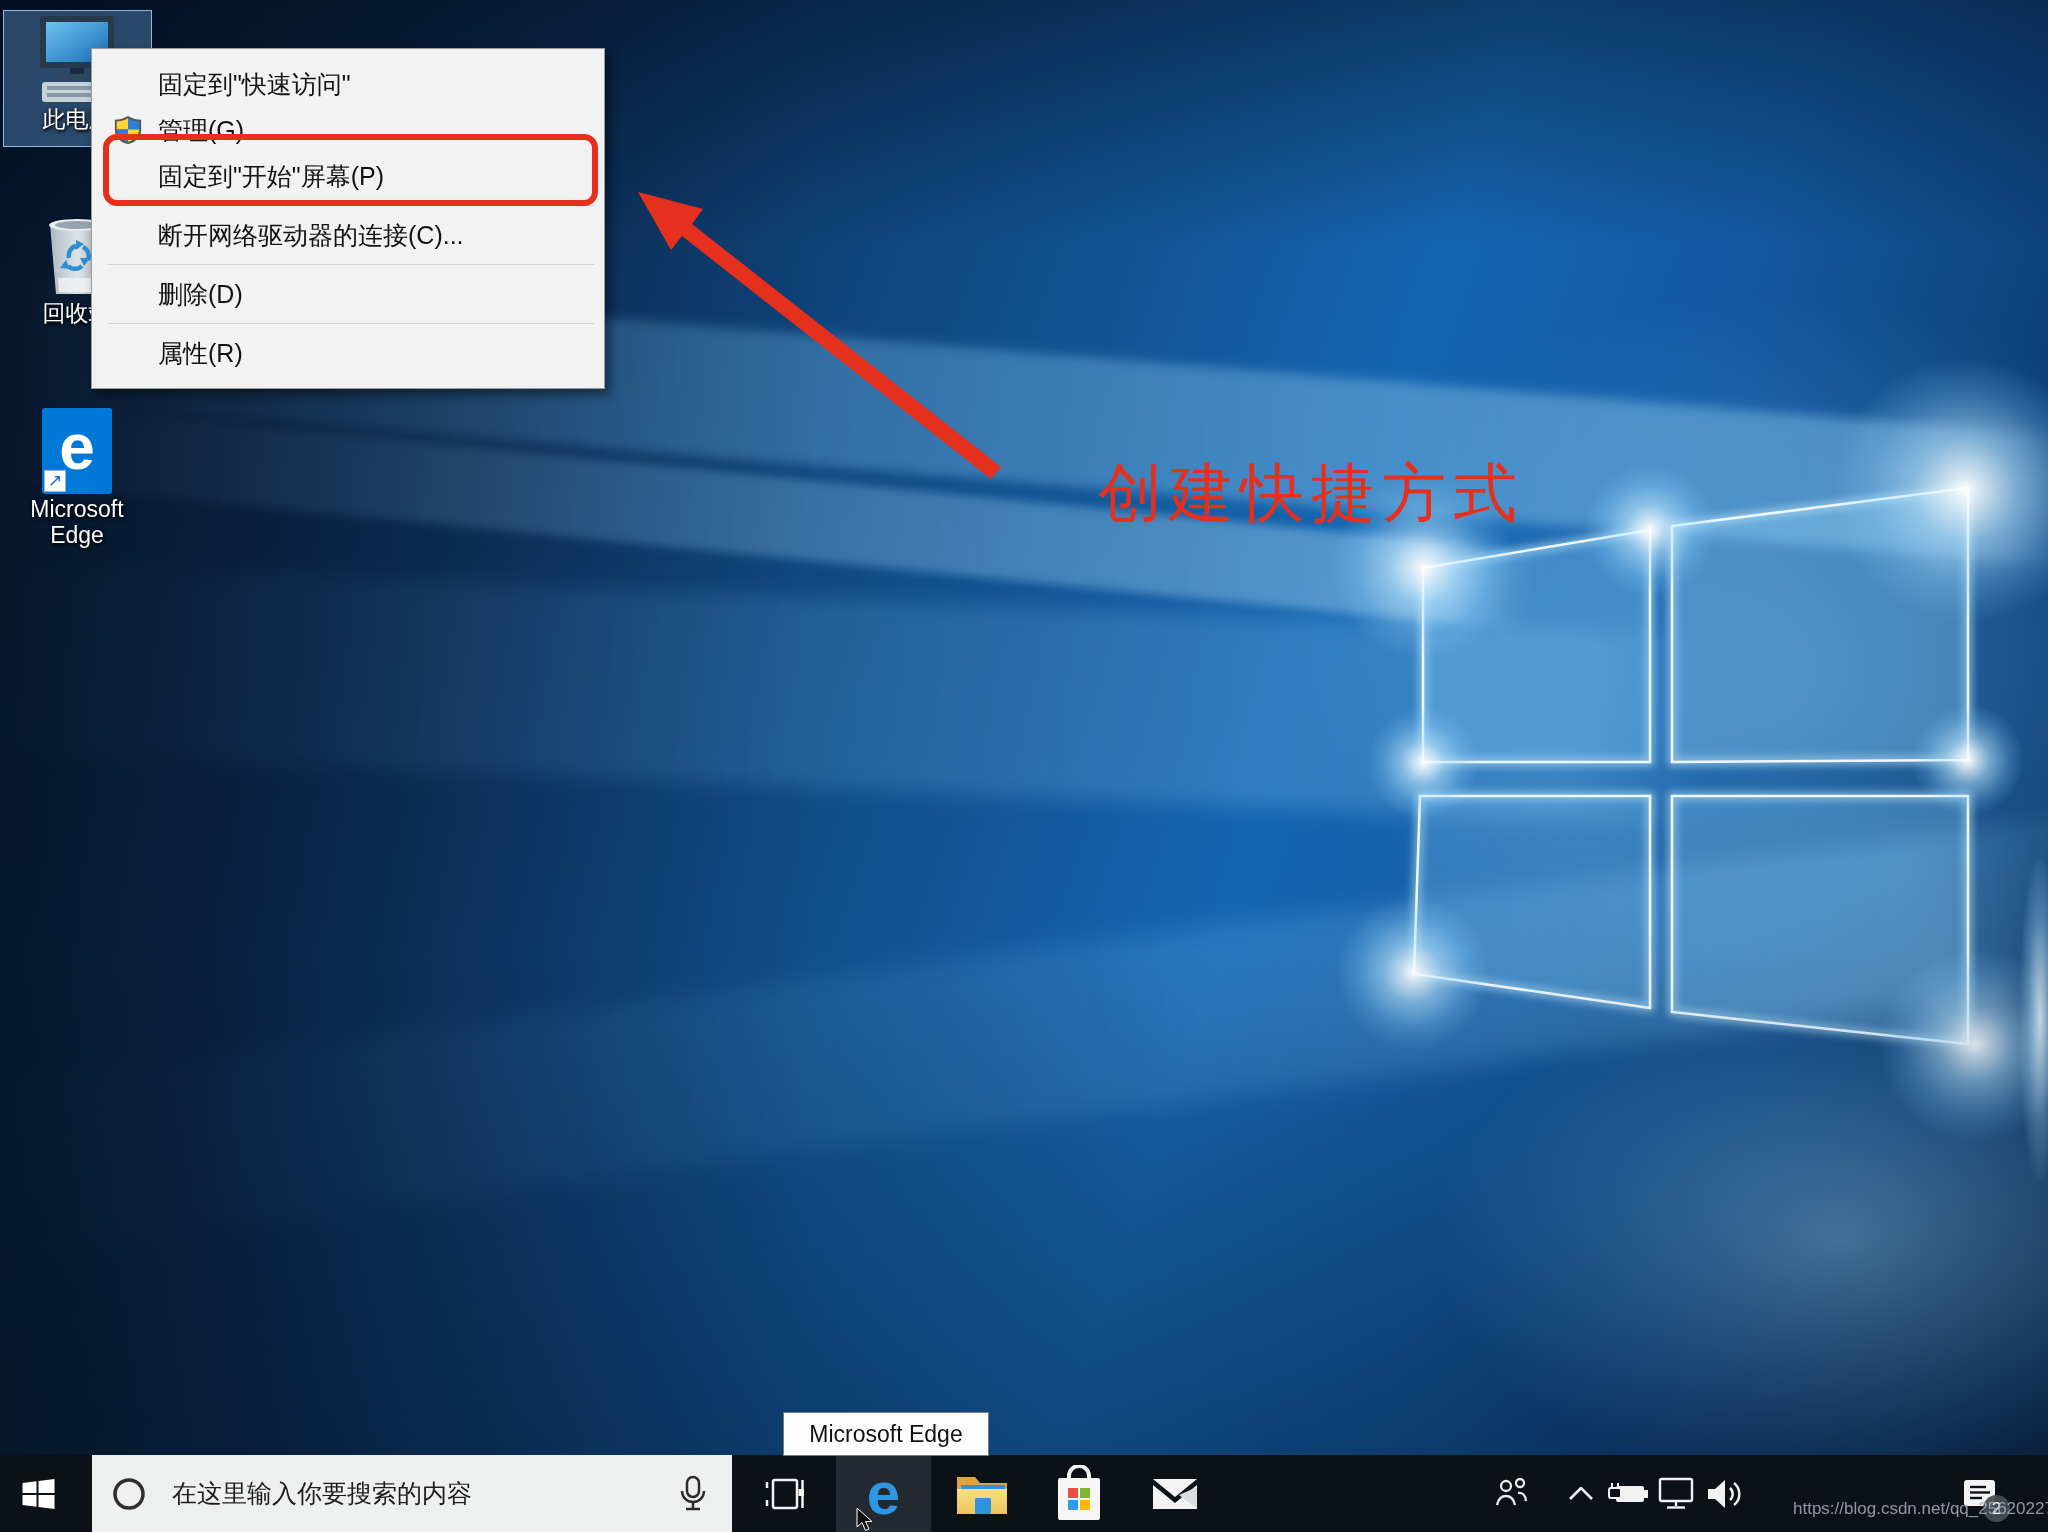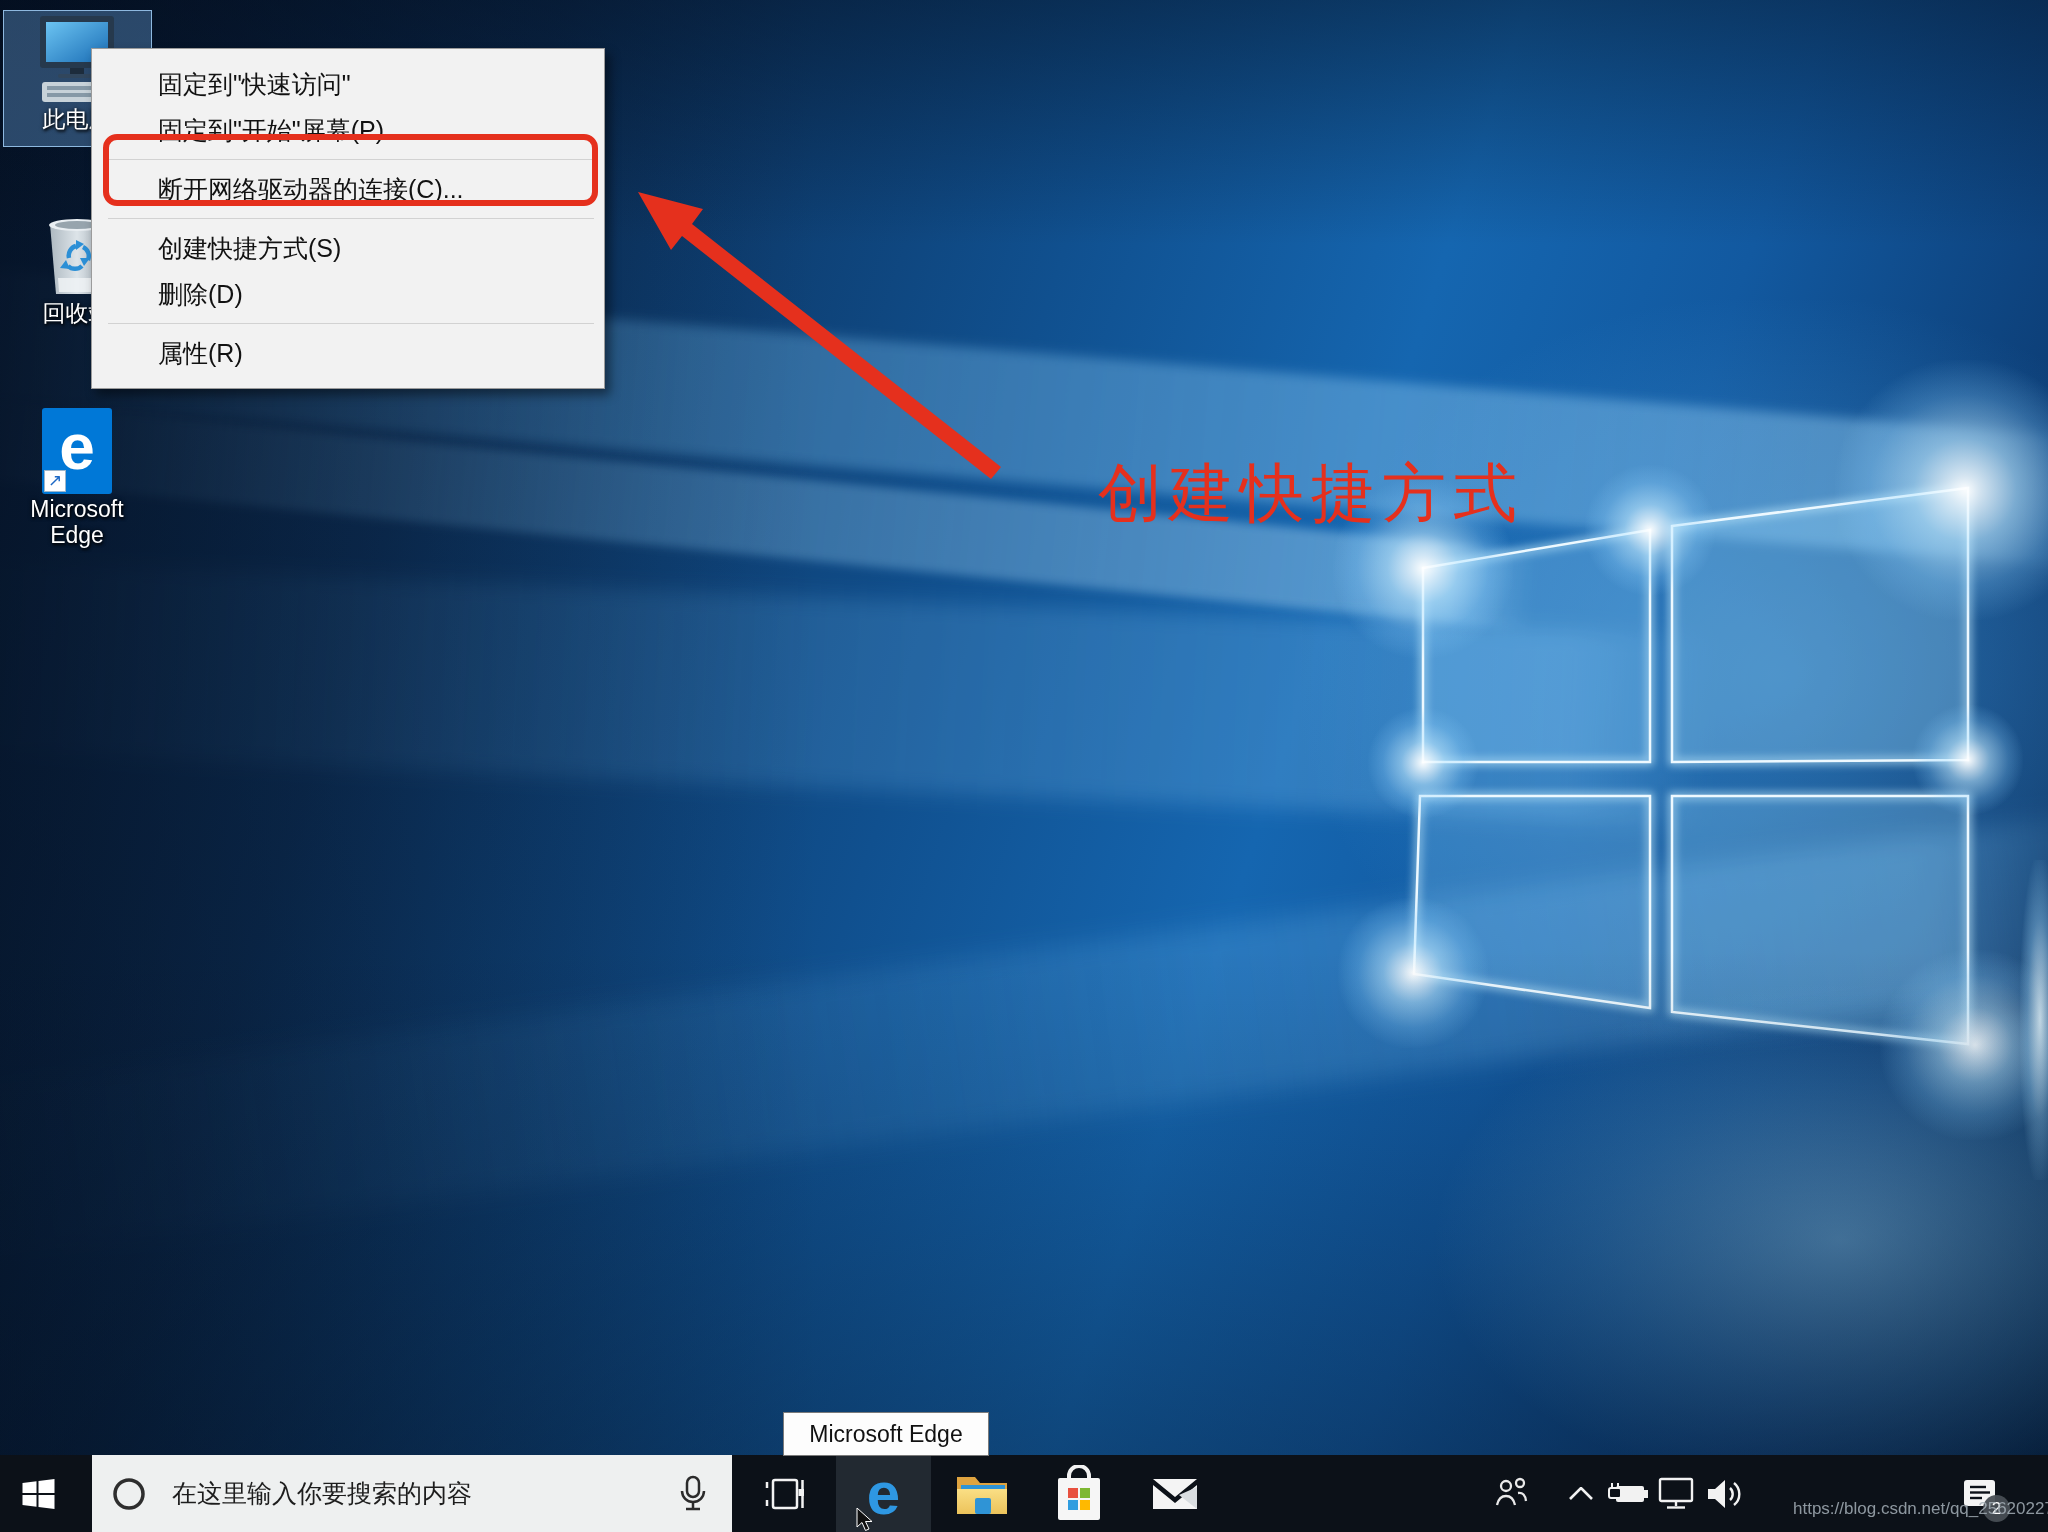--- a/index.html
+++ b/index.html
@@ -170,25 +170,34 @@
       <div style="position:absolute;inset:0;background:#0078d7;border-radius:3px;"></div>
       <div style="position:absolute;left:0;top:-4px;width:70px;height:86px;color:#fff;font-size:64px;font-weight:bold;text-align:center;line-height:86px;">e</div>
       <div style="position:absolute;left:2px;bottom:2px;width:22px;height:22px;background:#fff;border:1px solid #9db6cc;color:#1c68c5;font-size:17px;line-height:20px;text-align:center;">↗</div>
     </div>
     <div class="lbl">Microsoft</div>
     <div class="lbl">Edge</div>
   </div>
 
   <div class="ctx-menu">
     <div class="ctx-item">固定到"快速访问"</div>
+    <div class="ctx-item">
+      <svg class="ctx-shield" viewBox="0 0 32 32">
+        <path d="M16,1 C21,4 26,5 30,5 L30,16 C30,25 22,30 16,31 C10,30 2,25 2,16 L2,5 C6,5 11,4 16,1 Z" fill="#565656"></path>
+        <path d="M16,3.5 C20,6 24.5,7 28,7 L28,15.5 L16,15.5 Z" fill="#2f7fd6"></path>
+        <path d="M16,3.5 C12,6 7.5,7 4,7 L4,15.5 L16,15.5 Z" fill="#ffd633"></path>
+        <path d="M28,15.5 C27.6,23 21.5,27.5 16,28.8 L16,15.5 Z" fill="#ffd633"></path>
+        <path d="M4,15.5 C4.4,23 10.5,27.5 16,28.8 L16,15.5 Z" fill="#2f7fd6"></path>
+      </svg>
+      <span>管理(G)</span>
+    </div>
     <div class="ctx-item">固定到"开始"屏幕(P)</div>
     <div class="ctx-sep"></div>
     <div class="ctx-item">断开网络驱动器的连接(C)...</div>
     <div class="ctx-sep"></div>
-    <div class="ctx-item">创建快捷方式(S)</div>
     <div class="ctx-item">删除(D)</div>
     <div class="ctx-sep"></div>
     <div class="ctx-item">属性(R)</div>
     <div class="red-box"></div>
   </div>
 
   <div class="annot-layer">
     <svg width="2048" height="1532" viewBox="0 0 2048 1532">
       <polygon points="638,192 703,209 692,224 1001,467 991,479 682,236 671,250" fill="#e5301d"></polygon>
     </svg>

